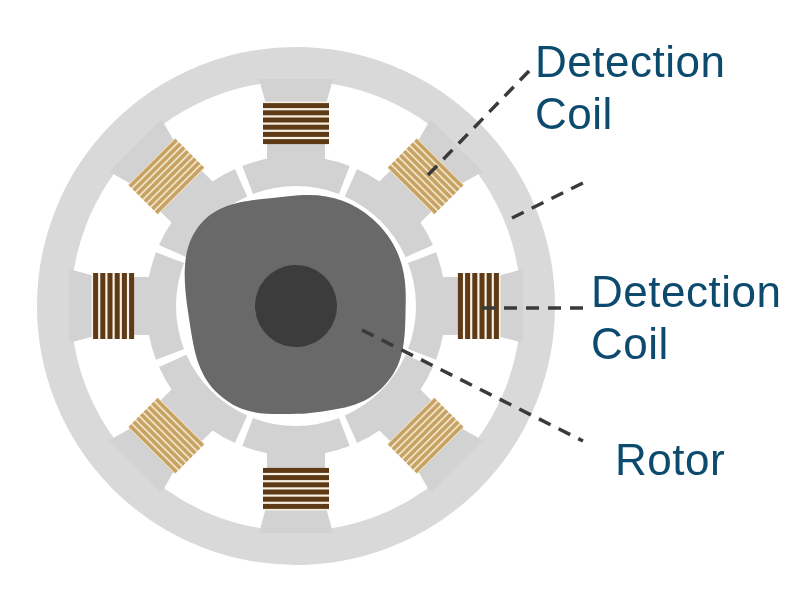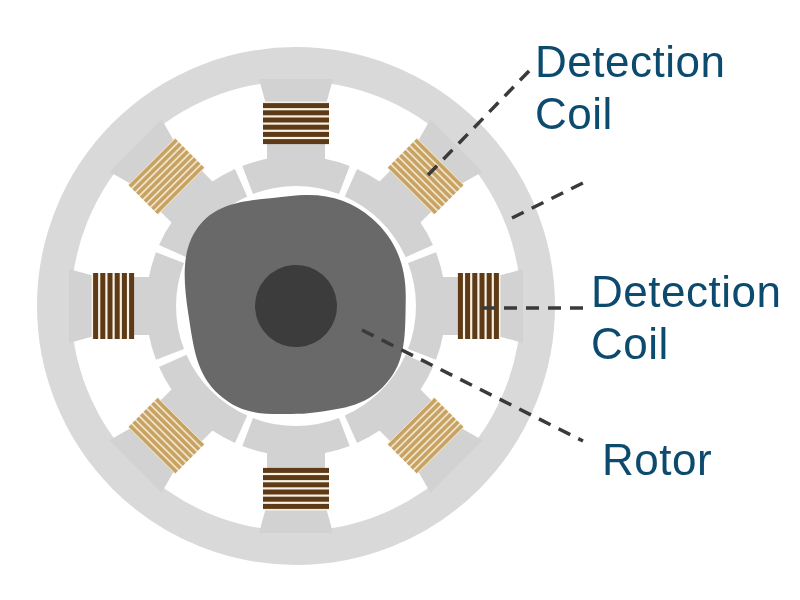--- a/index.html
+++ b/index.html
@@ -119,17 +119,17 @@
     <div>Detection</div>
     <div>Coil</div>
   </div>
 
 
   <div class="label" style="left:591px; top:266px;">
     <div>Detection</div>
     <div>Coil</div>
   </div>
 
-  <div class="label" style="left:602px; top:434px;">
+  <div class="label" style="left:615px; top:434px;">
     <div>Rotor</div>
   </div>
 
 </div>
 
 </body></html>

